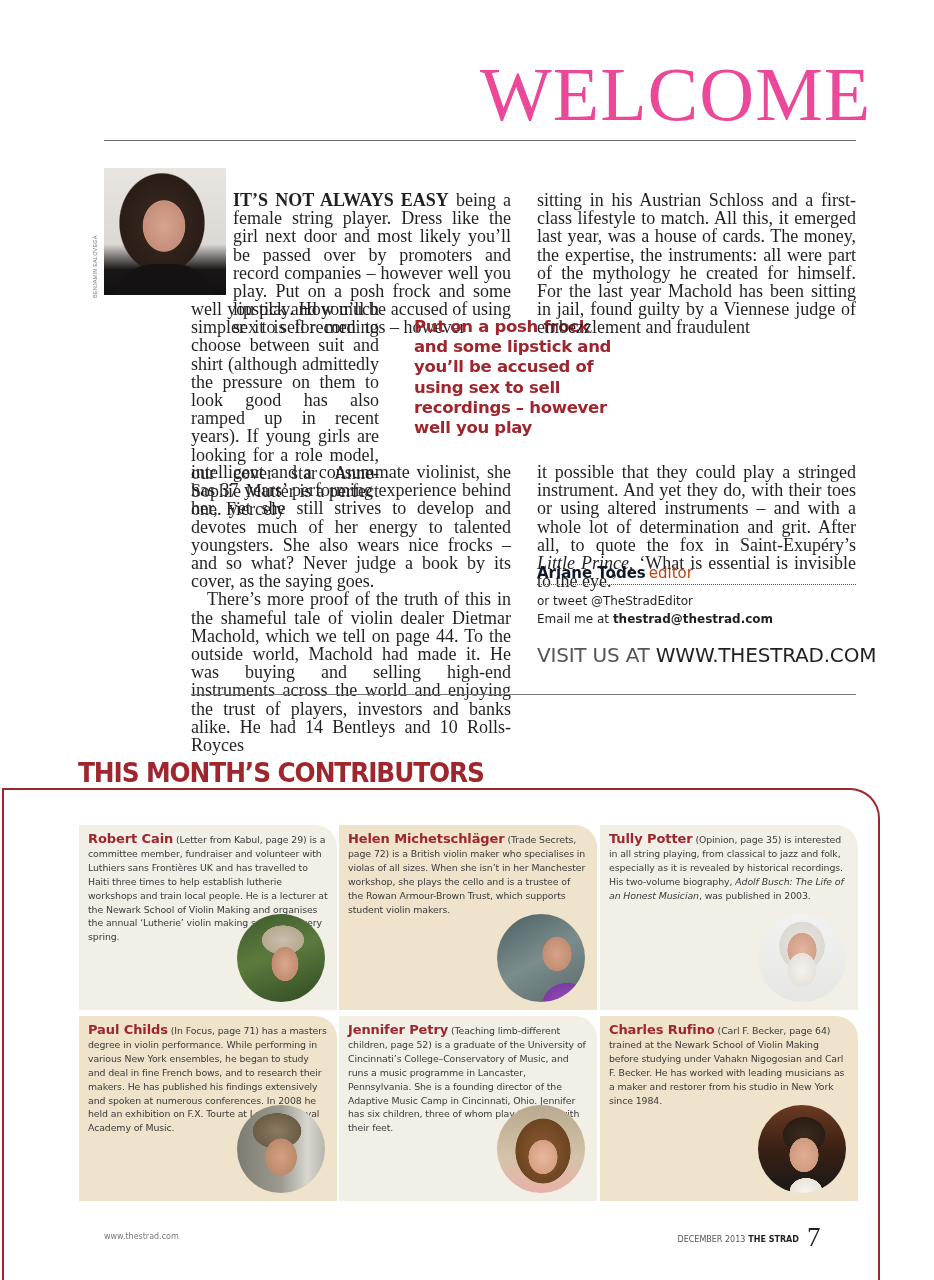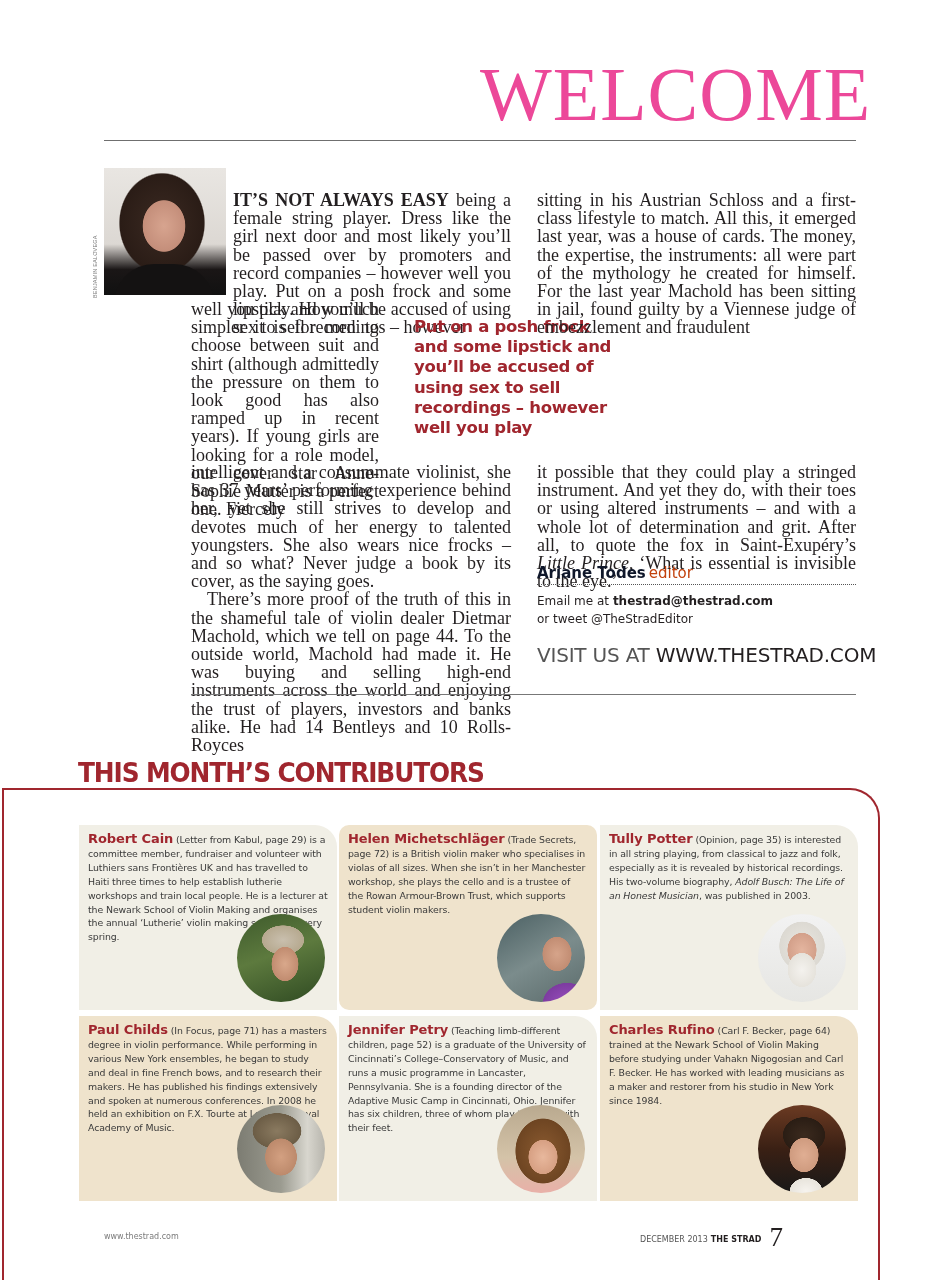--- a/index.html
+++ b/index.html
@@ -57,21 +57,21 @@
 
   .p-cain { background: radial-gradient(ellipse 22px 28px at 48px 50px, #d9a88b 0%, #c18c70 60%, transparent 62%), radial-gradient(ellipse 26px 18px at 46px 26px, #c9bfae 0%, #b6a98f 80%, transparent 82%), linear-gradient(160deg, #3e5a2c 0%, #5d7a3e 45%, #2f4a22 100%); }
   .p-helen { background: radial-gradient(ellipse 30px 26px at 70px 90px, #9a4fbf 0%, #7d3ca0 80%, transparent 82%), radial-gradient(ellipse 22px 26px at 60px 40px, #d6a48a 0%, #c28d73 65%, transparent 67%), linear-gradient(150deg, #4b6063 0%, #7b8c8c 50%, #5a6a6a 100%); }
   .p-tully { background: radial-gradient(ellipse 20px 24px at 44px 56px, #f4f2ee 0%, #e6e3dc 70%, transparent 72%), radial-gradient(ellipse 22px 26px at 44px 36px, #e4b59f 0%, #d3a08a 65%, transparent 67%), radial-gradient(ellipse 28px 30px at 44px 32px, #e9e6e0 0%, #dcd9d2 80%, transparent 82%), linear-gradient(180deg, #f2f2f2 0%, #e6e6e3 100%); }
   .p-paul { background: radial-gradient(ellipse 24px 28px at 44px 52px, #d3a081 0%, #bd8a6c 65%, transparent 67%), radial-gradient(ellipse 30px 22px at 40px 26px, #8a7a60 0%, #6c5d46 80%, transparent 82%), linear-gradient(90deg, #7c7c72 0%, #9b9b90 50%, #d8d6ce 80%, #b7b5ad 100%); }
   .p-jennifer { background: radial-gradient(ellipse 22px 26px at 46px 52px, #e8b89d 0%, #d7a083 65%, transparent 67%), radial-gradient(ellipse 34px 40px at 46px 46px, #8a5a30 0%, #6e4522 80%, transparent 82%), linear-gradient(180deg, #b9a98f 0%, #d4c3a8 60%, #e9b0a8 100%); }
   .p-charles { background: radial-gradient(ellipse 20px 16px at 48px 86px, #f6f3ee 0%, #e8e4dc 80%, transparent 82%), radial-gradient(ellipse 22px 26px at 46px 50px, #e0ae93 0%, #cf9b7f 65%, transparent 67%), radial-gradient(ellipse 26px 22px at 46px 30px, #3b2a1e 0%, #2a1d14 80%, transparent 82%), linear-gradient(180deg, #6b3a22 0%, #3a2014 50%, #181818 100%); }
 
   
   .footer-left { left: 104px; top: 1232px; font-family: "DejaVu Sans", sans-serif; font-size: 8px; color: #7a7a7a; }
-  .footer-right { left: 640px; top: 1222px; width: 218px; text-align: left; font-family: "DejaVu Sans", sans-serif; font-size: 8px; color: #555; }
+  .footer-right { left: 640px; top: 1222px; width: 218px; text-align: center; font-family: "DejaVu Sans", sans-serif; font-size: 8px; color: #555; }
   .footer-right .mag { font-weight: bold; color: #231f20; margin-left: 3px; }
   .footer-right .page-num { font-family: "Liberation Serif", serif; font-size: 27px; color: #231f20; margin-left: 8px; vertical-align: -4px; }
 </style>
 </head>
 <body>
 
 <div class="abs welcome-title">WELCOME</div>
 <div class="abs header-rule"></div>
 
 <div class="abs editor-photo">
@@ -99,38 +99,38 @@
 </div>
 <div class="abs body-text col2c">
   <p><span>it possible that they could play a stringed instrument. And yet they do, with their toes or using altered instruments – and with a whole lot of determination and grit. After all, to quote the fox in Saint-Exupéry’s </span><i>Little Prince</i><span>, ‘What is essential is invisible to the eye.’</span></p>
 </div>
 
 <div class="abs sig">
   <span class="sig-name">Ariane Todes</span><span class="sig-role">editor</span>
 </div>
 <div class="abs sig-rule"></div>
 <div class="abs contact">
+  <div>or tweet @TheStradEditor</div>
   <div><span>Email me at </span><b>thestrad@thestrad.com</b></div>
-  <div>or tweet @TheStradEditor</div>
 </div>
 <div class="abs visit">
   <span>VISIT US AT </span><span class="url">WWW.THESTRAD.COM</span>
 </div>
 
 <div class="abs section-rule"></div>
 
 <div class="abs frame"></div>
 <div class="abs contrib-title">THIS MONTH’S CONTRIBUTORS</div>
 
 <div class="card light" style="left:79px; top:825px;">
   <p class="card-text"><span class="card-name">Robert Cain</span><span class="card-role"> (Letter from Kabul, page 29)</span><span> is a committee member, fundraiser and volunteer with Luthiers sans Frontières UK and has travelled to Haiti three times to help establish lutherie workshops and train local people. He is a lecturer at the Newark School of Violin Making and organises the annual ‘Lutherie’ violin making seminars every spring.</span></p>
   <div class="portrait p-cain"></div>
 </div>
 
-<div class="card tan" style="left:339px; top:825px;border-radius:10px;">
+<div class="card tan" style="left:339px; top:825px;">
   <p class="card-text"><span class="card-name">Helen Michetschläger</span><span class="card-role"> (Trade Secrets, page 72)</span><span> is a British violin maker who specialises in violas of all sizes. When she isn’t in her Manchester workshop, she plays the cello and is a trustee of the Rowan Armour-Brown Trust, which supports student violin makers.</span></p>
   <div class="portrait p-helen"></div>
 </div>
 
 <div class="card light" style="left:600px; top:825px;">
   <p class="card-text"><span class="card-name">Tully Potter</span><span class="card-role"> (Opinion, page 35)</span><span> is interested in all string playing, from classical to jazz and folk, especially as it is revealed by historical recordings. His two-volume biography, </span><i>Adolf Busch: The Life of an Honest Musician</i><span>, was published in 2003.</span></p>
   <div class="portrait p-tully"></div>
 </div>
 
 <div class="card tan" style="left:79px; top:1016px;">

